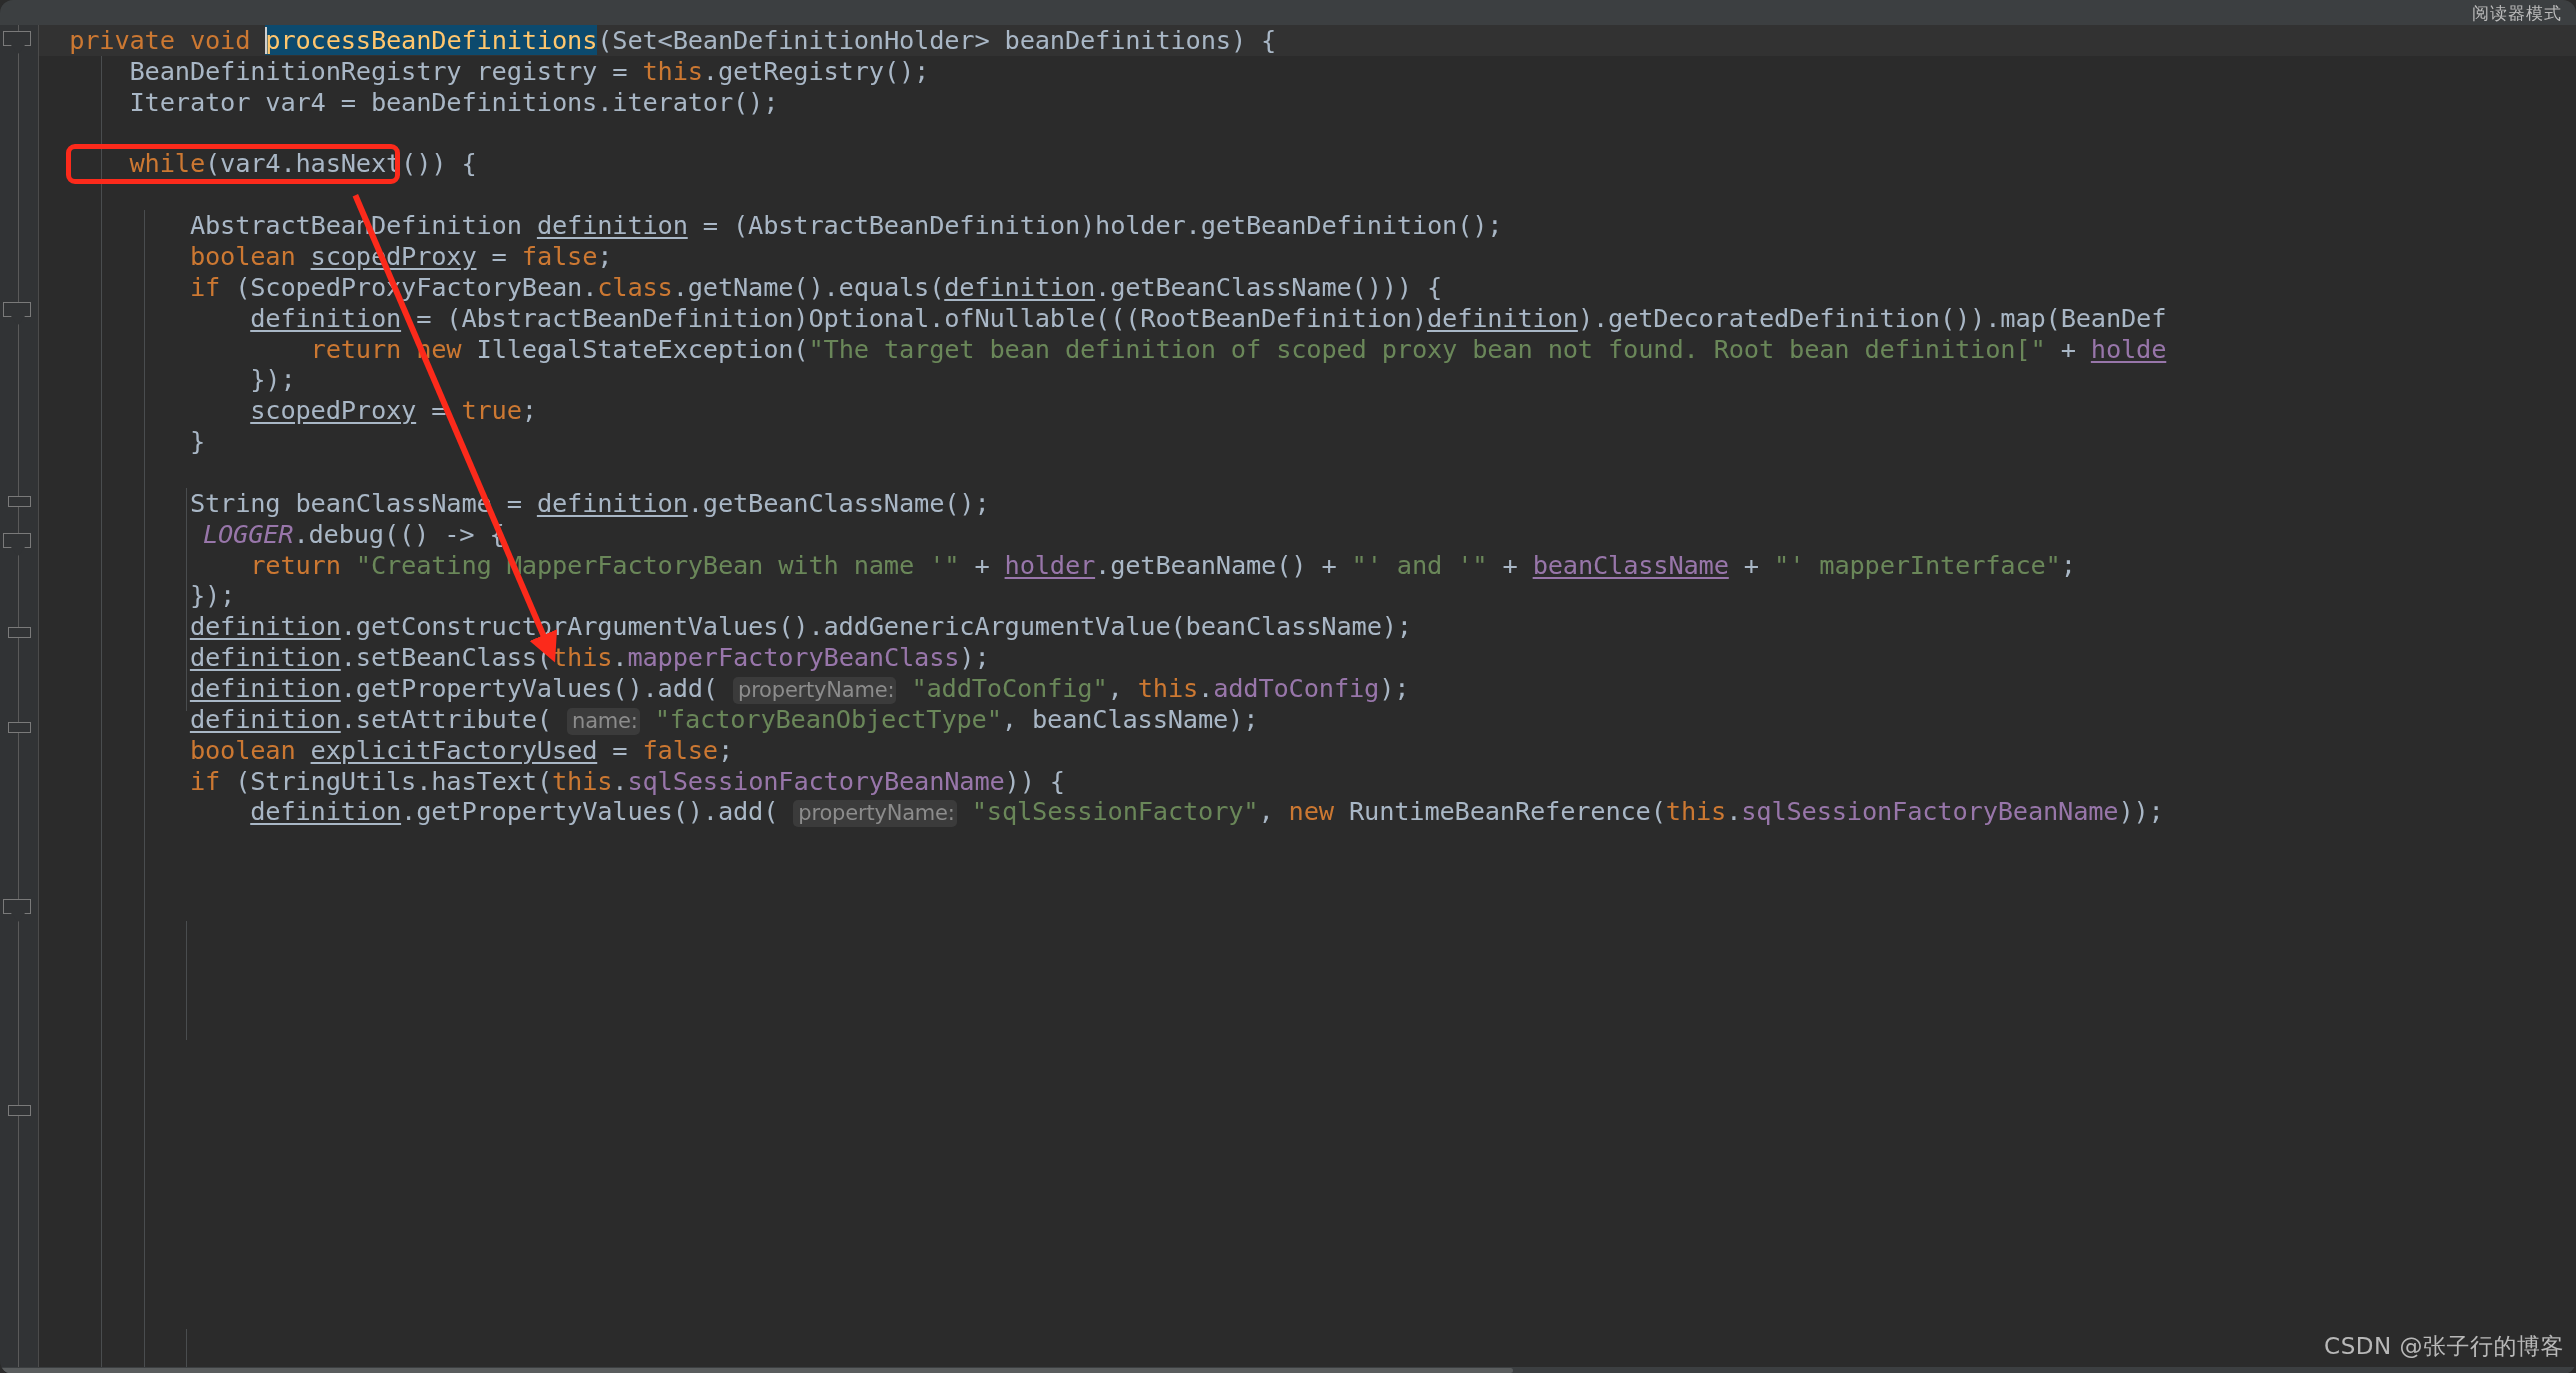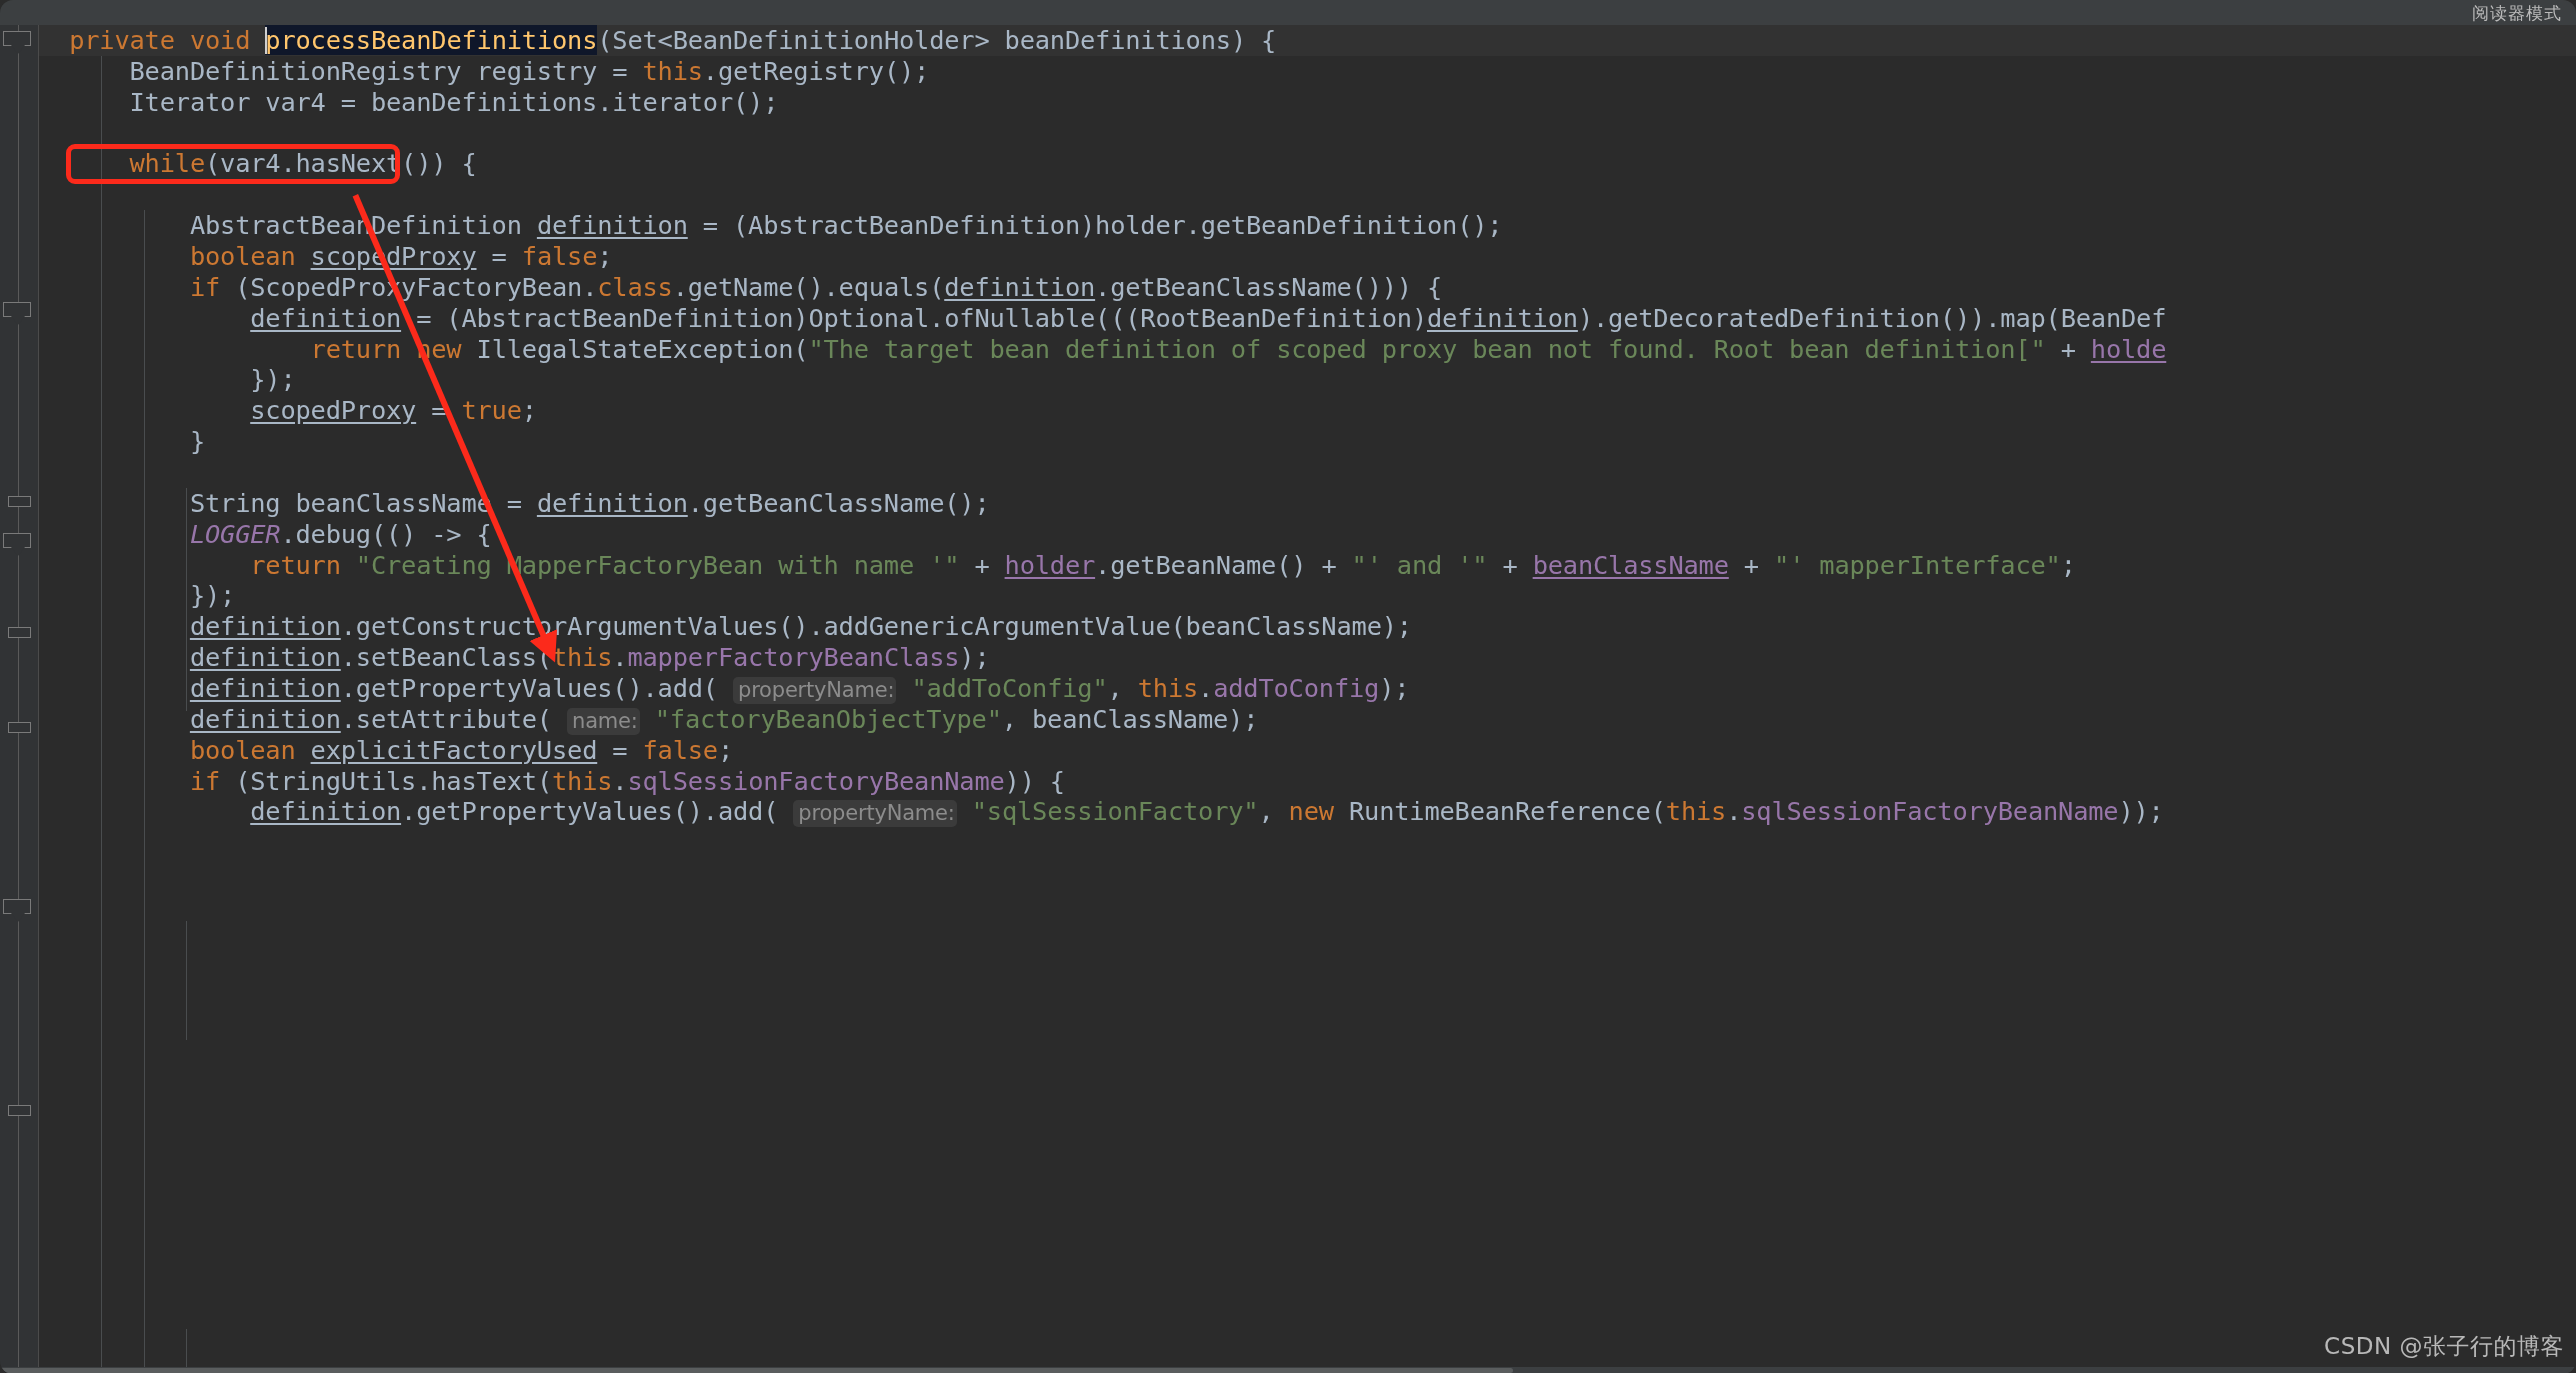--- a/index.html
+++ b/index.html
@@ -108,38 +108,38 @@
     width: 1px;
     background: #4a4d4f;
   }
 
   
   .kw      { color: #cc7832; }            
   .plain   { color: #a9b7c6; }
   .method  { color: #ffc66d; }            
   .str     { color: #6a8759; }            
   .field   { color: #9876aa; }            
-  .static  { color: #9876aa; font-style: italic; }  
+  .static  { color: #9876aa; font-style: italic; margin-left: 13px; }  
   .statmeth{ color: #a9b7c6; }
   .lv      { color: #a9b7c6; text-decoration: underline; text-underline-offset: 3px; }
   .fu      { color: #9876aa; text-decoration: underline; text-underline-offset: 3px; }
 
   
   .hint {
     background: #3b3b3b;
     color: #8c8c8c;
     border-radius: 5px;
     padding: 1px 2px 2px 5px;
     font-size: 21px;
     font-family: "DejaVu Sans", "Liberation Sans", sans-serif;
   }
 
   
   .occ-hl {
-    background: #0f172a;
+    background: #0c4a6e;
   }
   .caret {
     display: inline-block;
     width: 2px;
     height: 27px;
     background: #d0d0d0;
     vertical-align: -5px;
     margin-right: -2px;
   }
 

